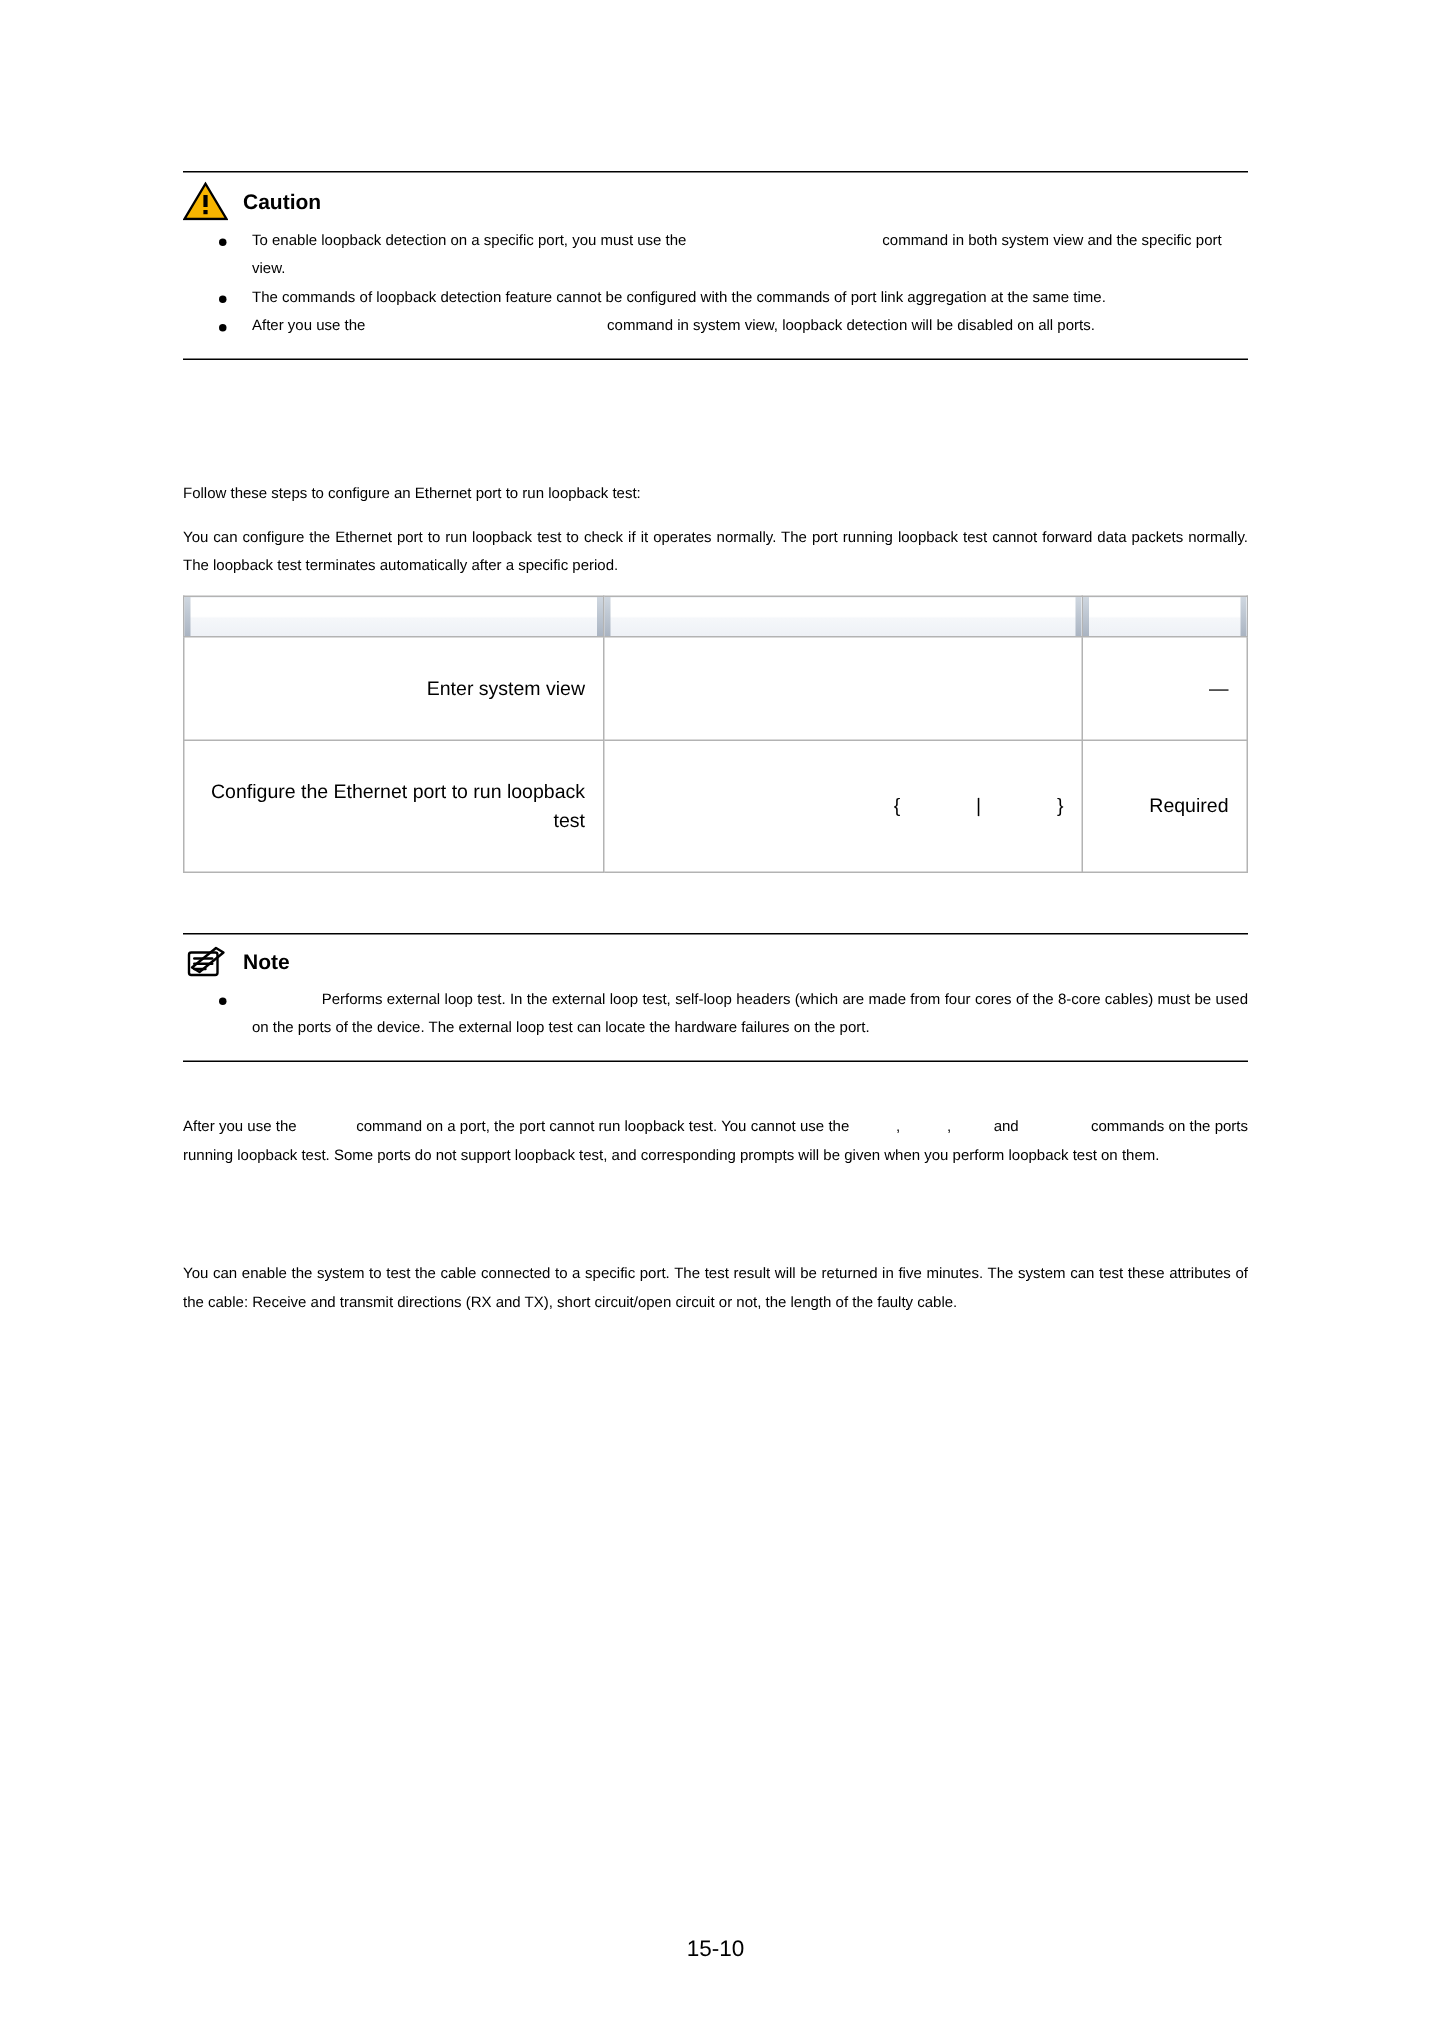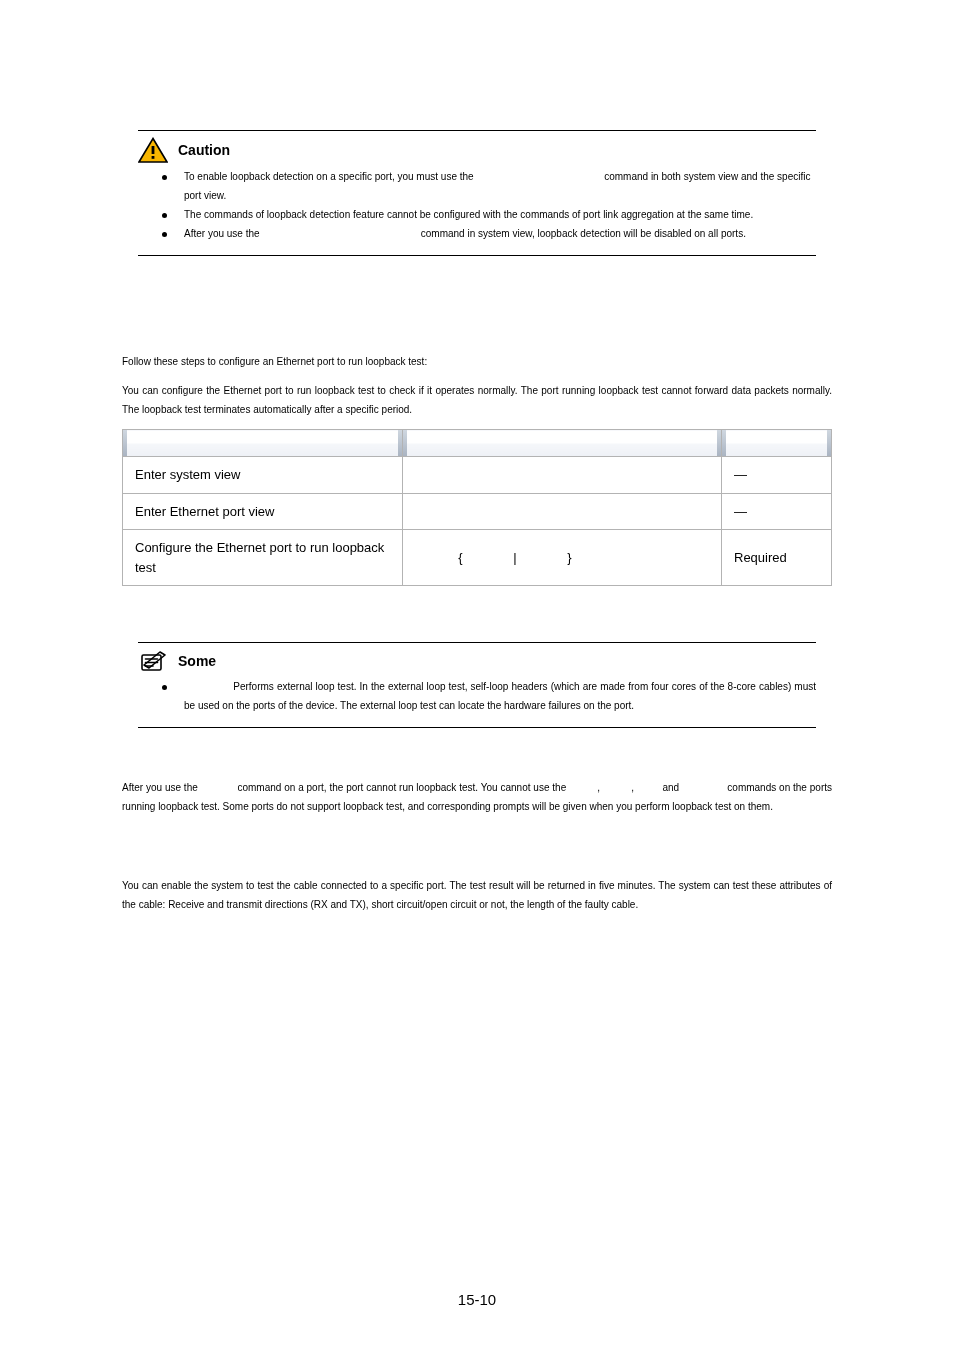--- a/index.html
+++ b/index.html
@@ -32,21 +32,21 @@
   .para { text-align:justify; }
 
   
   .gap-lg { height:70px; }
   .gap-sm { height:40px; }
   .gap-md { height:24px; }
   .gap-xs { height:12px; }
 
   
   .hr { border:0; border-top:1.5px solid var(--rule); margin:0; }
-  .callout { margin:16px; padding:0; }
+  .callout { margin:0; padding:0; }
   .callout-header {
     display:flex; align-items:center;
     gap:10px;
     margin: 6px 0 4px 0;
   }
   .callout-title { font-size:14px; font-weight:700; }
 
   
   ul.bullets { list-style:none; padding:0; margin:0 0 0 24px; }
   ul.bullets > li { position:relative; padding-left:22px; margin:0; }
@@ -59,22 +59,22 @@
   .icon svg { display:block; }
 
   
   table.cfg {
     width:100%;
     border-collapse:collapse;
     font-size:13px;
   }
   table.cfg th, table.cfg td {
     border:1px solid var(--row-border);
-    padding:8px 12px;
-    text-align:left;
+    padding:24px 12px;
+    text-align:right;
     vertical-align:middle;
     line-height:1.5;
   }
   table.cfg thead th {
     height:20px;
     padding-top:3px; padding-bottom:3px;
     background: linear-gradient(to bottom, #ffffff 0%, #ffffff 48%, #f5f7fa 52%, #eef1f6 100%);
     position:relative;
   }
   
@@ -146,25 +146,20 @@
           <th data-bind="table.headers.2"></th>
         </tr>
       </thead>
       <tbody>
         <tr>
           <td data-bind="table.rows.0.op">Enter system view</td>
           <td data-bind="table.rows.0.cmd"> </td>
           <td data-bind="table.rows.0.desc">—</td>
         </tr>
         <tr>
-          <td data-bind="table.rows.1.op">Enter Ethernet port view</td>
-          <td data-bind="table.rows.1.cmd"> </td>
-          <td data-bind="table.rows.1.desc">—</td>
-        </tr>
-        <tr>
           <td data-bind="table.rows.2.op">Configure the Ethernet port to run loopback test</td>
           <td data-bind="table.rows.2.cmd">            {              |              }</td>
           <td data-bind="table.rows.2.desc">Required</td>
         </tr>
       </tbody>
     </table>
 
     <div class="gap-sm"></div>
 
     <div class="callout">
@@ -174,21 +169,21 @@
           <svg width="30" height="24" viewBox="0 0 30 24" aria-hidden="true">
             <g fill="none" stroke="#000" stroke-width="1.6" stroke-linecap="round" stroke-linejoin="round">
               <rect x="4" y="6" width="19" height="15" rx="1.5"></rect>
               <line x1="7.5" y1="10" x2="19.5" y2="10"></line>
               <line x1="7.5" y1="13.5" x2="19.5" y2="13.5"></line>
               <line x1="7.5" y1="17" x2="15" y2="17"></line>
               <path d="M22 3 l5 3 -16 13 -5 -3 z"></path>
             </g>
           </svg>
         </span>
-        <span class="callout-title" data-bind="callout_note.title">Some</span>
+        <span class="callout-title" data-bind="callout_note.title">Note</span>
       </div>
       <ul class="bullets">
         <li class="para"><span data-bind="callout_note.items.0">                Performs external loop test. In the external loop test, self-loop headers (which are made from four cores of the 8-core cables) must be used on the ports of the device. The external loop test can locate the hardware failures on the port.</span></li>
       </ul>
       <div class="gap-xs"></div>
       <hr class="hr">
     </div>
 
     <div class="gap-md"></div>
 

